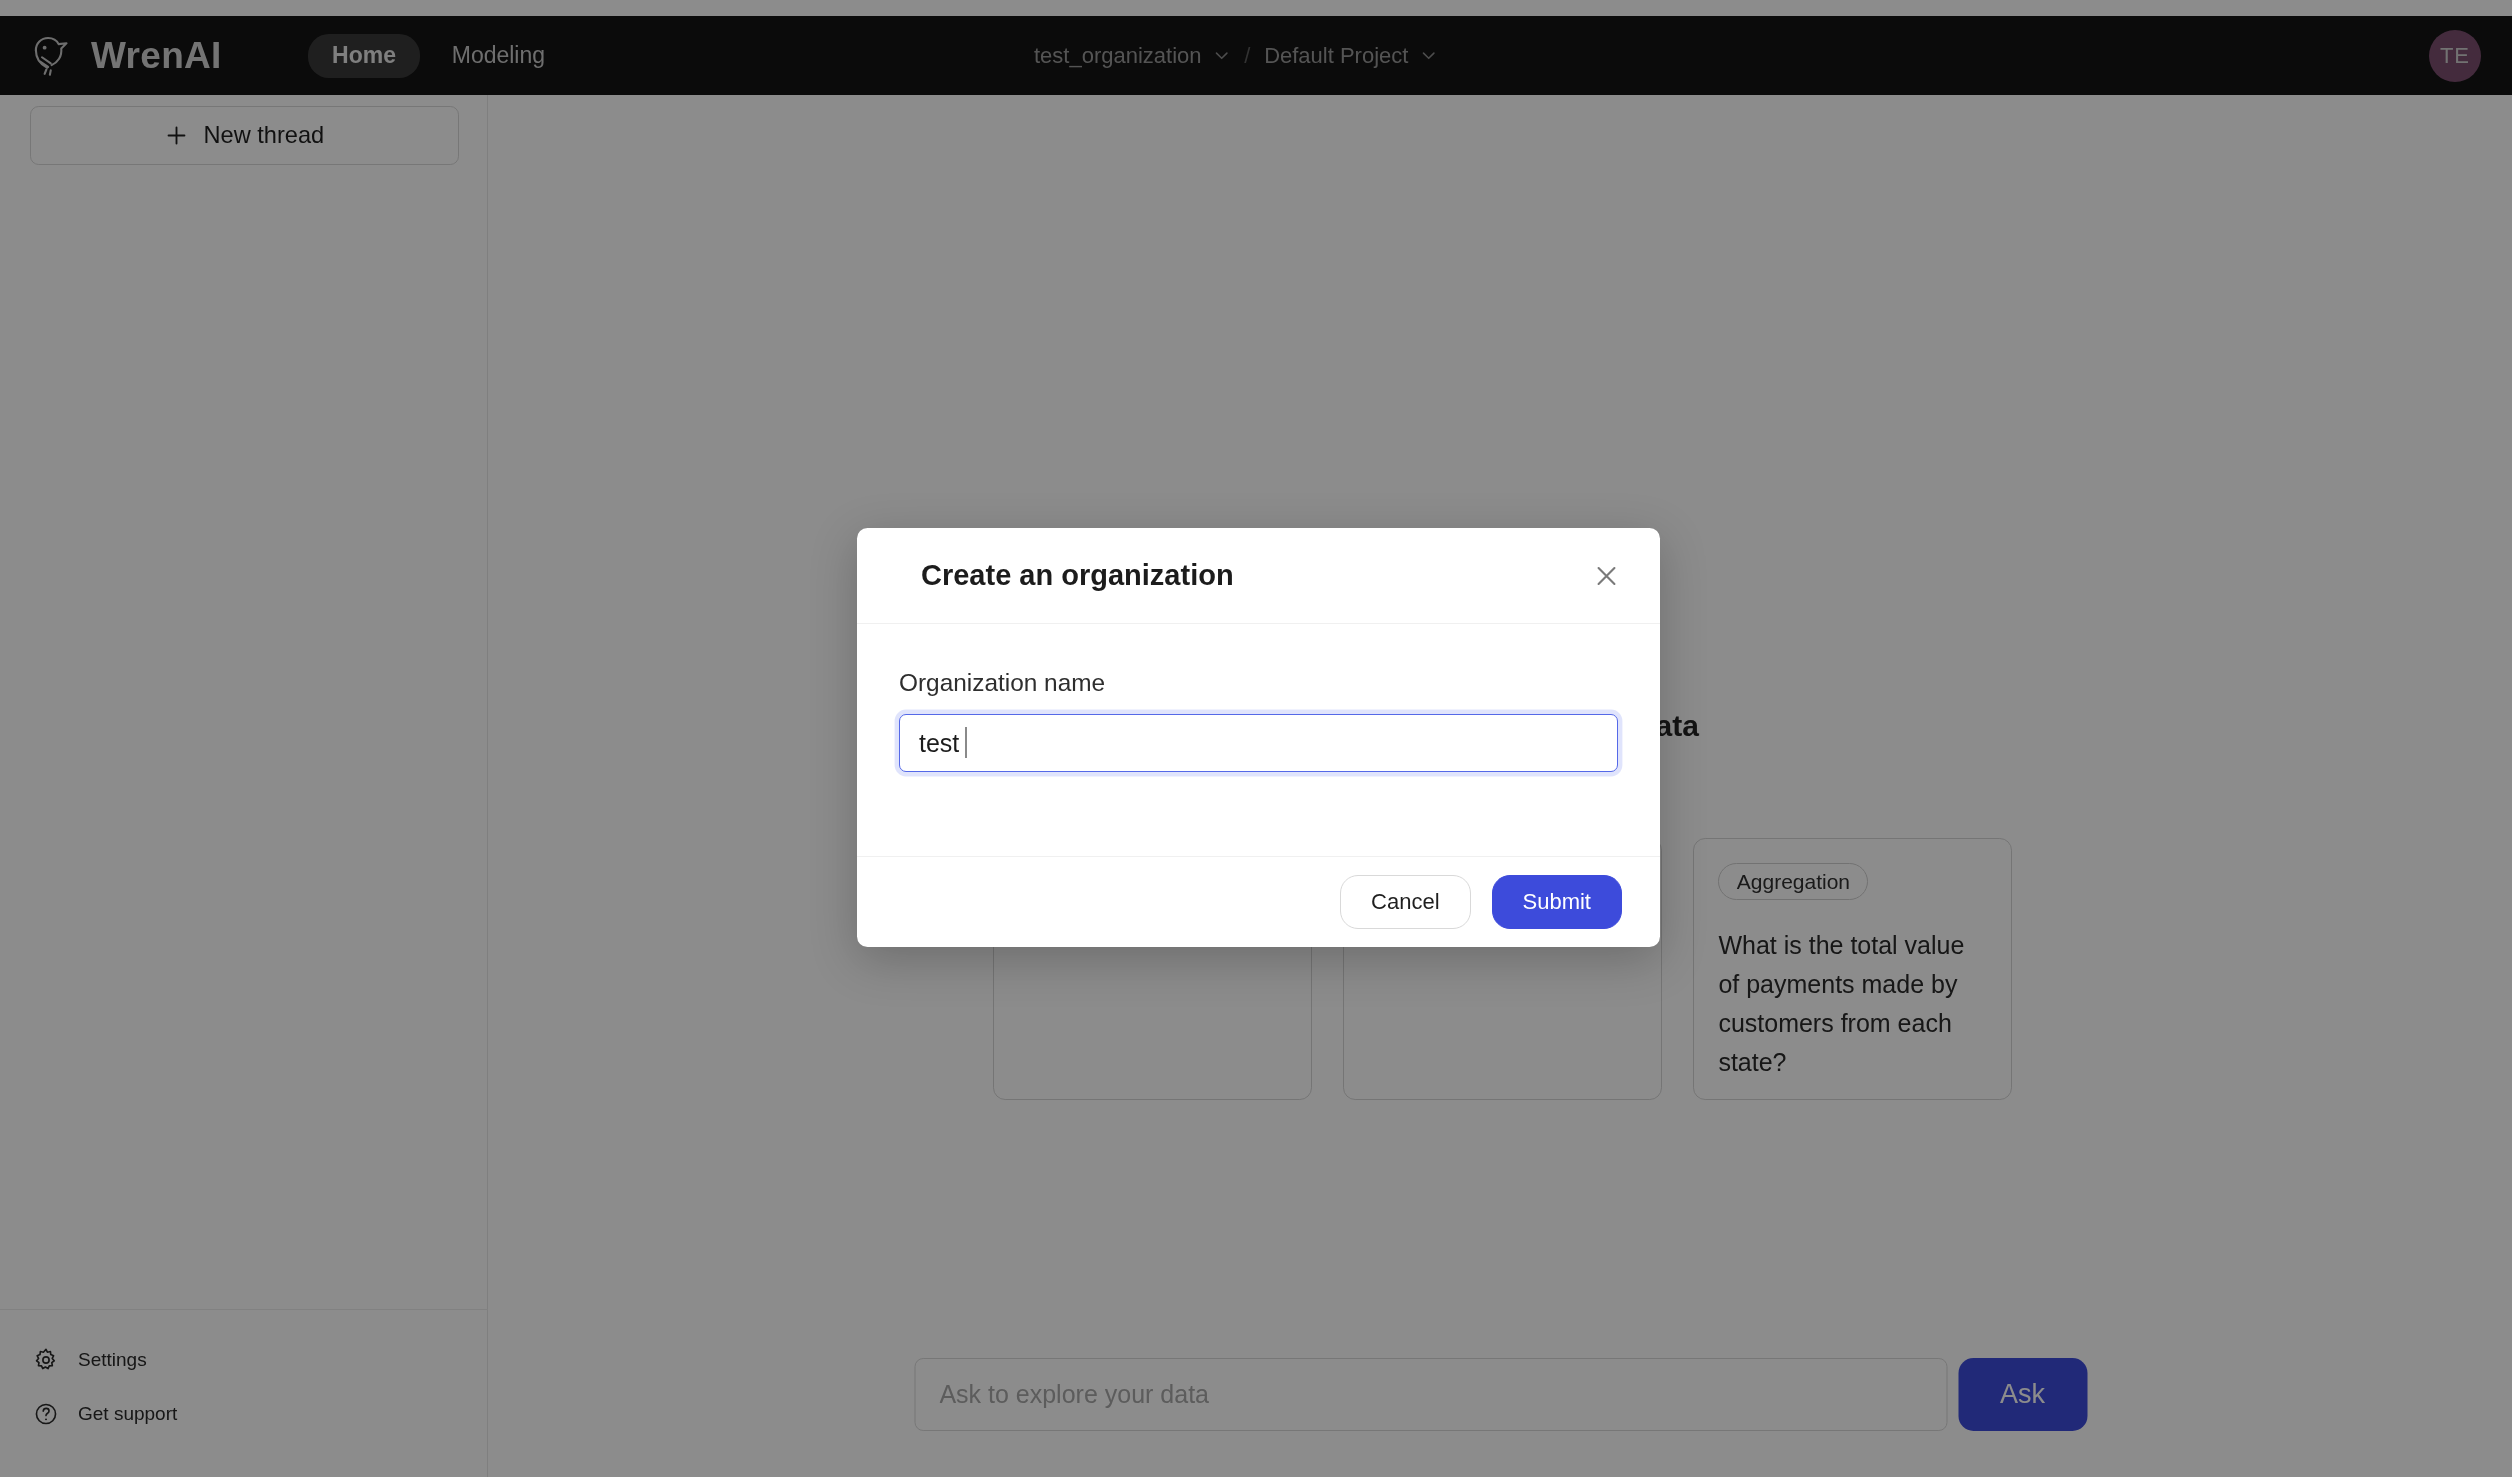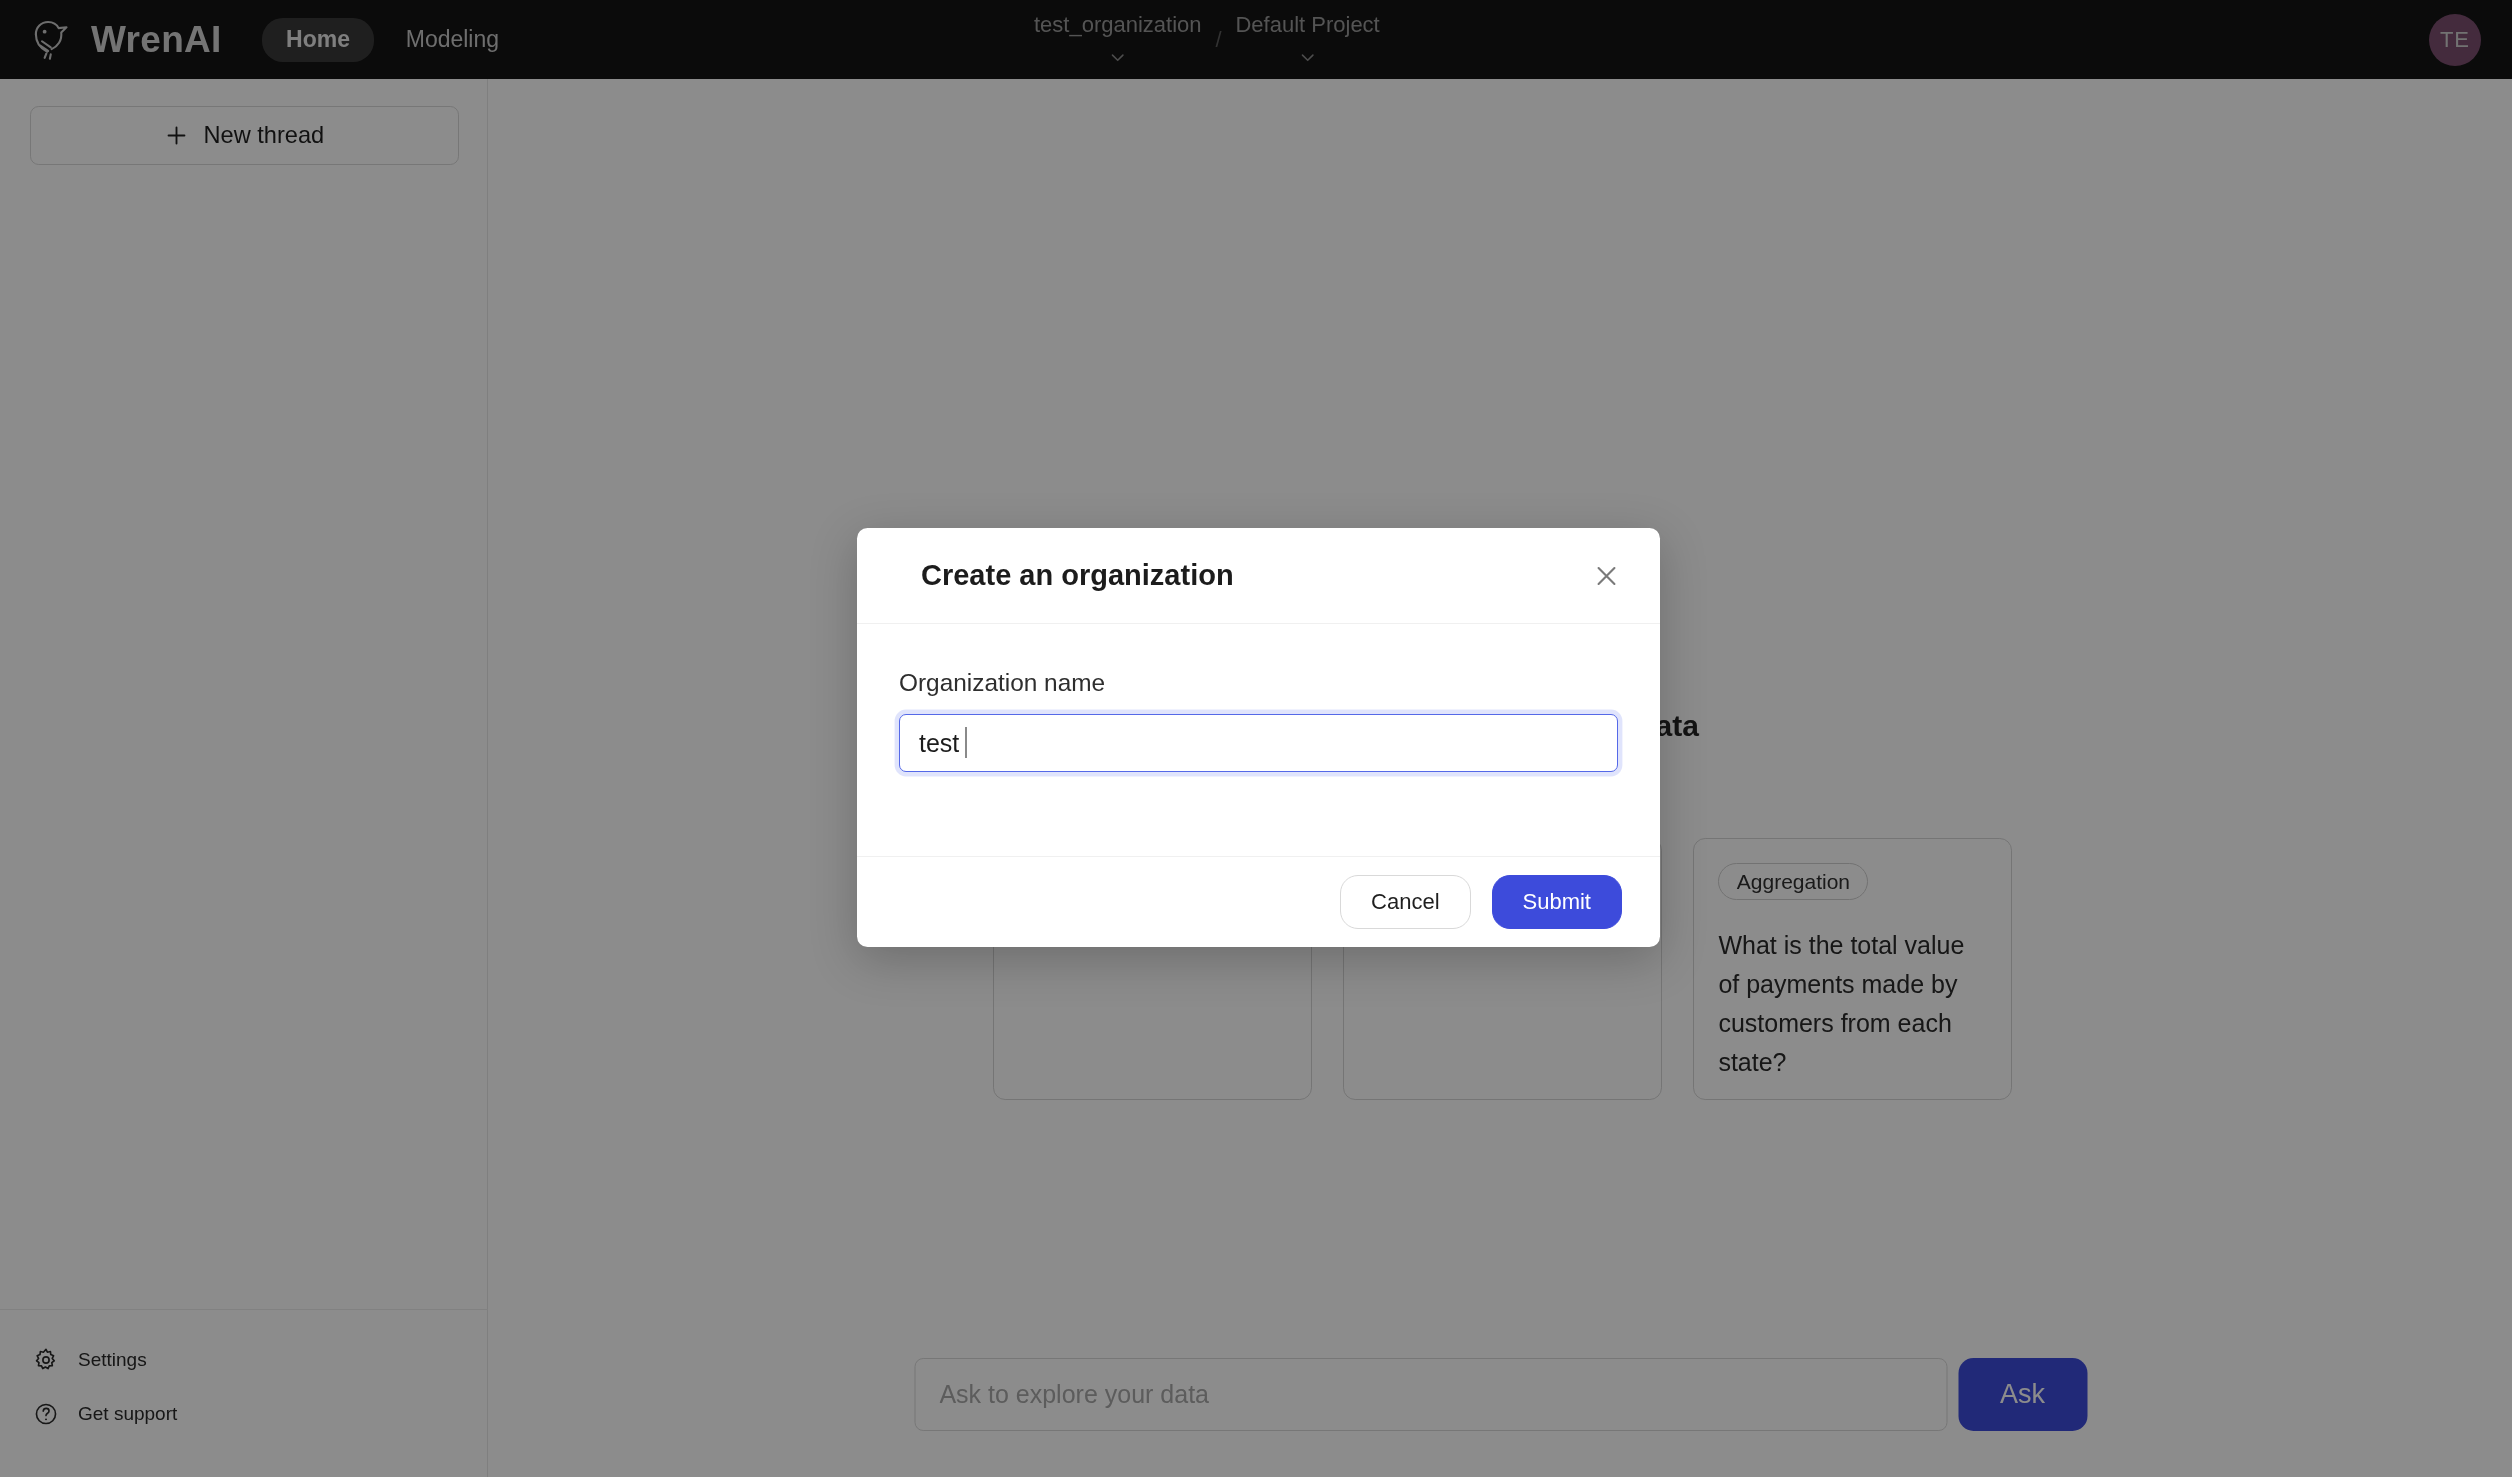--- a/index.html
+++ b/index.html
@@ -18,27 +18,28 @@
     position: absolute;
     inset: 0;
     width: 2512px;
     height: 1478px;
     background: #ffffff;
   }
 
   
   .header {
     position: absolute;
-    top: 0; left: 0;
+    top: 16px; left: 0;
     width: 2512px;
     height: 79px;
     background: #141414;
     display: flex;
     align-items: center;
     z-index: 5;
+    gap: 46px;
   }
   .brand {
     display: flex;
     align-items: center;
     gap: 14px;
     margin-left: 28px;
   }
   .brand-logo { width: 49px; height: 49px; display: block; }
   .brand-name {
     color: #d4d4d4;
@@ -77,21 +78,20 @@
     gap: 12.2px;
     font-size: 22px;
     color: #9a9a9a;
   }
   .bc-chunk {
     display: flex;
     align-items: center;
     gap: 11.3px;
     cursor: pointer;
     white-space: nowrap;
-    flex-direction: column;
   }
   .bc-sep { color: #5c5c5c; font-size: 22px; padding: 0 1.7px; }
   .caret { display: inline-block; width: 17.4px; height: 17.4px; }
   .caret svg { display: block; }
 
   .avatar {
     position: absolute;
     right: 31px;
     top: 50%;
     transform: translateY(-50%);

